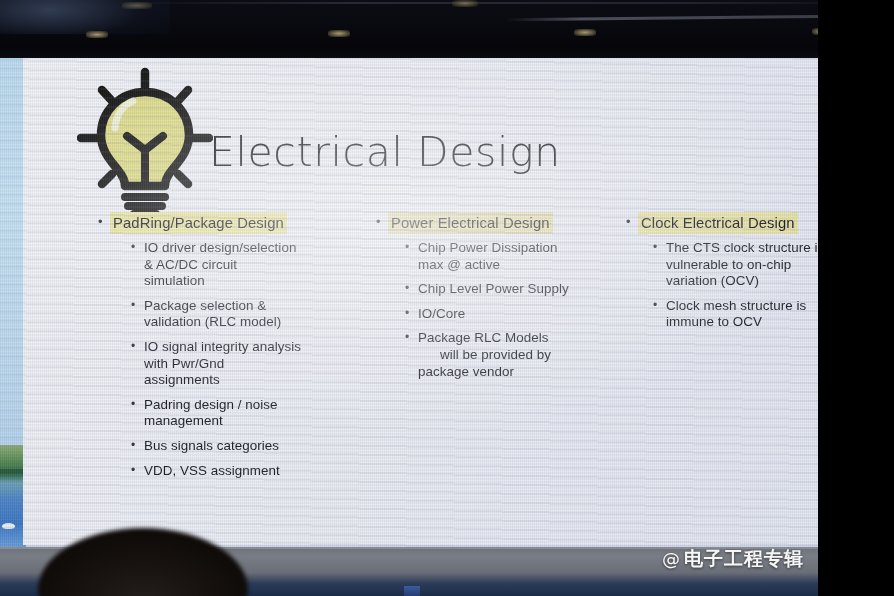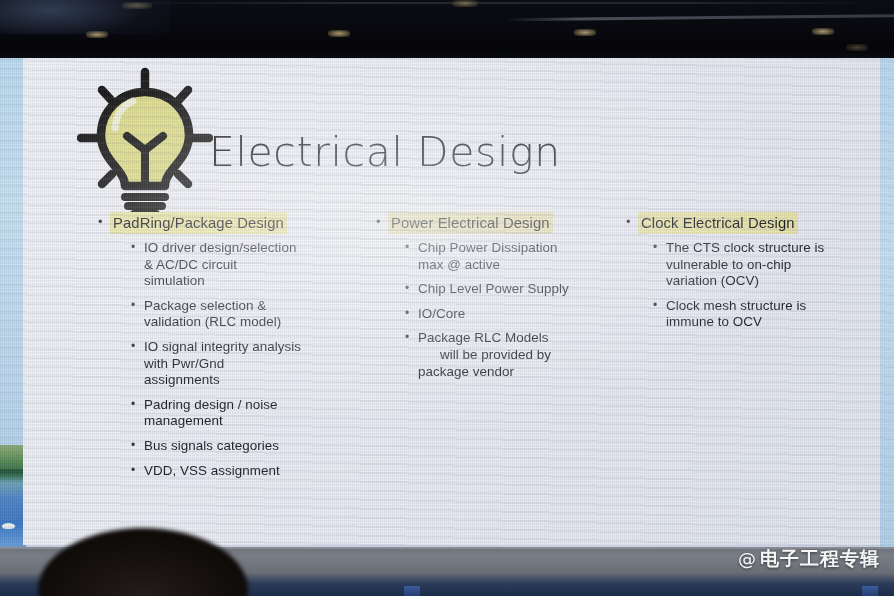--- a/index.html
+++ b/index.html
@@ -6,21 +6,21 @@
   html, body {
     margin: 0; padding: 0;
     background: #000;
   }
   body {
     font-family: "Liberation Sans", sans-serif;
   }
 
   #stage {
     position: relative;
-    width: 894px;
+    width: 818px;
     height: 596px;
     overflow: hidden;
     background: #0a0a10;
   }
 
   
   #ceiling {
     position: absolute;
     left: 0; top: 0; width: 894px; height: 60px;
     background: linear-gradient(180deg, #0c0d14 0%, #090a10 40%, #050509 78%, #0b0c12 100%);

